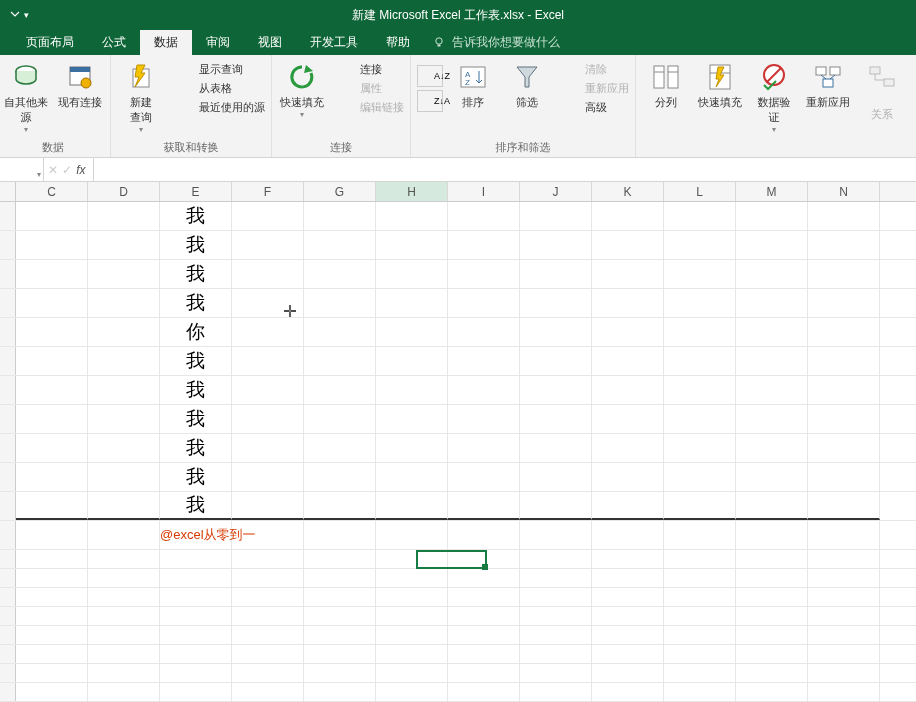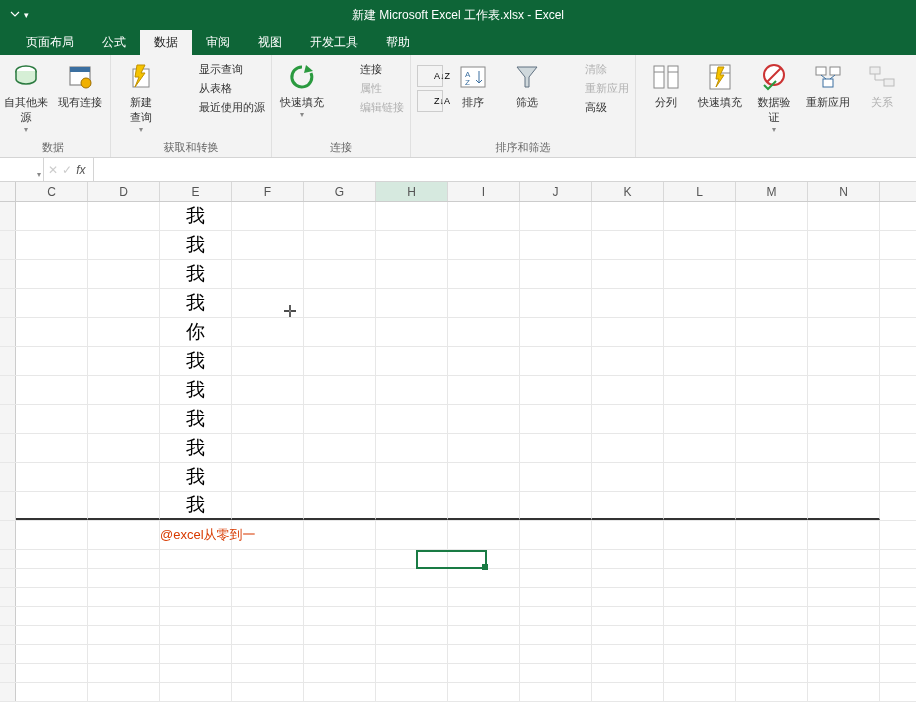--- a/index.html
+++ b/index.html
@@ -14,21 +14,21 @@
   .tab.active { background: #f3f3f3; color: #222; }
   .tell-me { display: flex; align-items: center; color: #c7e0d3; font-size: 12px; padding: 4px 8px; gap: 6px; }
   .bulb { width: 14px; height: 14px; display: inline-block; }
   
   .ribbon { background: #f3f3f3; border-bottom: 1px solid #d4d4d4; height: 103px; display: flex; }
   .group { border-right: 1px solid #e0e0e0; display: flex; flex-direction: column; justify-content: space-between; padding: 4px 6px 2px 6px; }
   .group-top { display: flex; gap: 6px; flex: 1; align-items: flex-start; }
   .group-label { text-align: center; font-size: 11px; color: #666; padding-top: 2px; }
   .big-btn { display: flex; flex-direction: column; align-items: center; justify-content: flex-start; width: 48px; font-size: 11px; text-align: center; color: #333; padding-top: 2px; cursor: pointer; }
   .big-btn .ic { width: 32px; height: 32px; margin-bottom: 2px; }
-  .big-btn.disabled { color: #b0b0b0; }
+  .big-btn.disabled { color: #b0b0b0; gap: 12px; }
   .small-list { display: flex; flex-direction: column; gap: 3px; padding-top: 2px; }
   .small-btn { display: flex; align-items: center; gap: 4px; font-size: 11px; color: #333; cursor: pointer; }
   .small-btn.disabled { color: #b0b0b0; }
   .sic { width: 16px; height: 16px; display: inline-block; padding-left: 24px; }
   
   .formula-bar { height: 24px; border-bottom: 1px solid #d4d4d4; display: flex; align-items: center; background: #fff; }
   .name-box { width: 44px; border-right: 1px solid #d4d4d4; font-size: 12px; padding: 0 6px; height: 100%; display: flex; align-items: center; position: relative; }
   .nb-caret { position: absolute; right: 2px; bottom: 2px; font-size: 8px; color: #888; }
   .fx-controls { display: flex; align-items: center; padding: 0 4px; border-right: 1px solid #d4d4d4; height: 100%; gap: 4px; }
   .fx-btn { color: #999; font-size: 12px; cursor: pointer; }
@@ -70,20 +70,29 @@
 </div>
 
 <div class="tabs">
   <div class="tab">页面布局</div>
   <div class="tab">公式</div>
   <div class="tab active">数据</div>
   <div class="tab">审阅</div>
   <div class="tab">视图</div>
   <div class="tab">开发工具</div>
   <div class="tab">帮助</div>
+  <div class="tell-me">
+    <span class="bulb">
+      <svg viewBox="0 0 14 14">
+          <circle cx="7" cy="5" r="3.2" fill="none" stroke="#c7e0d3" stroke-width="1"></circle>
+          <rect x="5.5" y="8.5" width="3" height="2" fill="#c7e0d3"></rect>
+        </svg>
+    </span>
+    <span>告诉我你想要做什么</span>
+  </div>
 </div>
 
 <div class="ribbon">
 
   <div class="group" style="padding-left:2px;">
     <div class="group-top">
       <div class="big-btn">
         <span class="ic"><svg viewBox="0 0 32 32">
               <ellipse cx="16" cy="10" rx="10" ry="5" fill="#fff" stroke="#2a7a3f" stroke-width="1.5"></ellipse>
               <path d="M6 10 v8 a10 5 0 0 0 20 0 v-8" fill="#d6efd6" stroke="#2a7a3f" stroke-width="1.5"></path>

